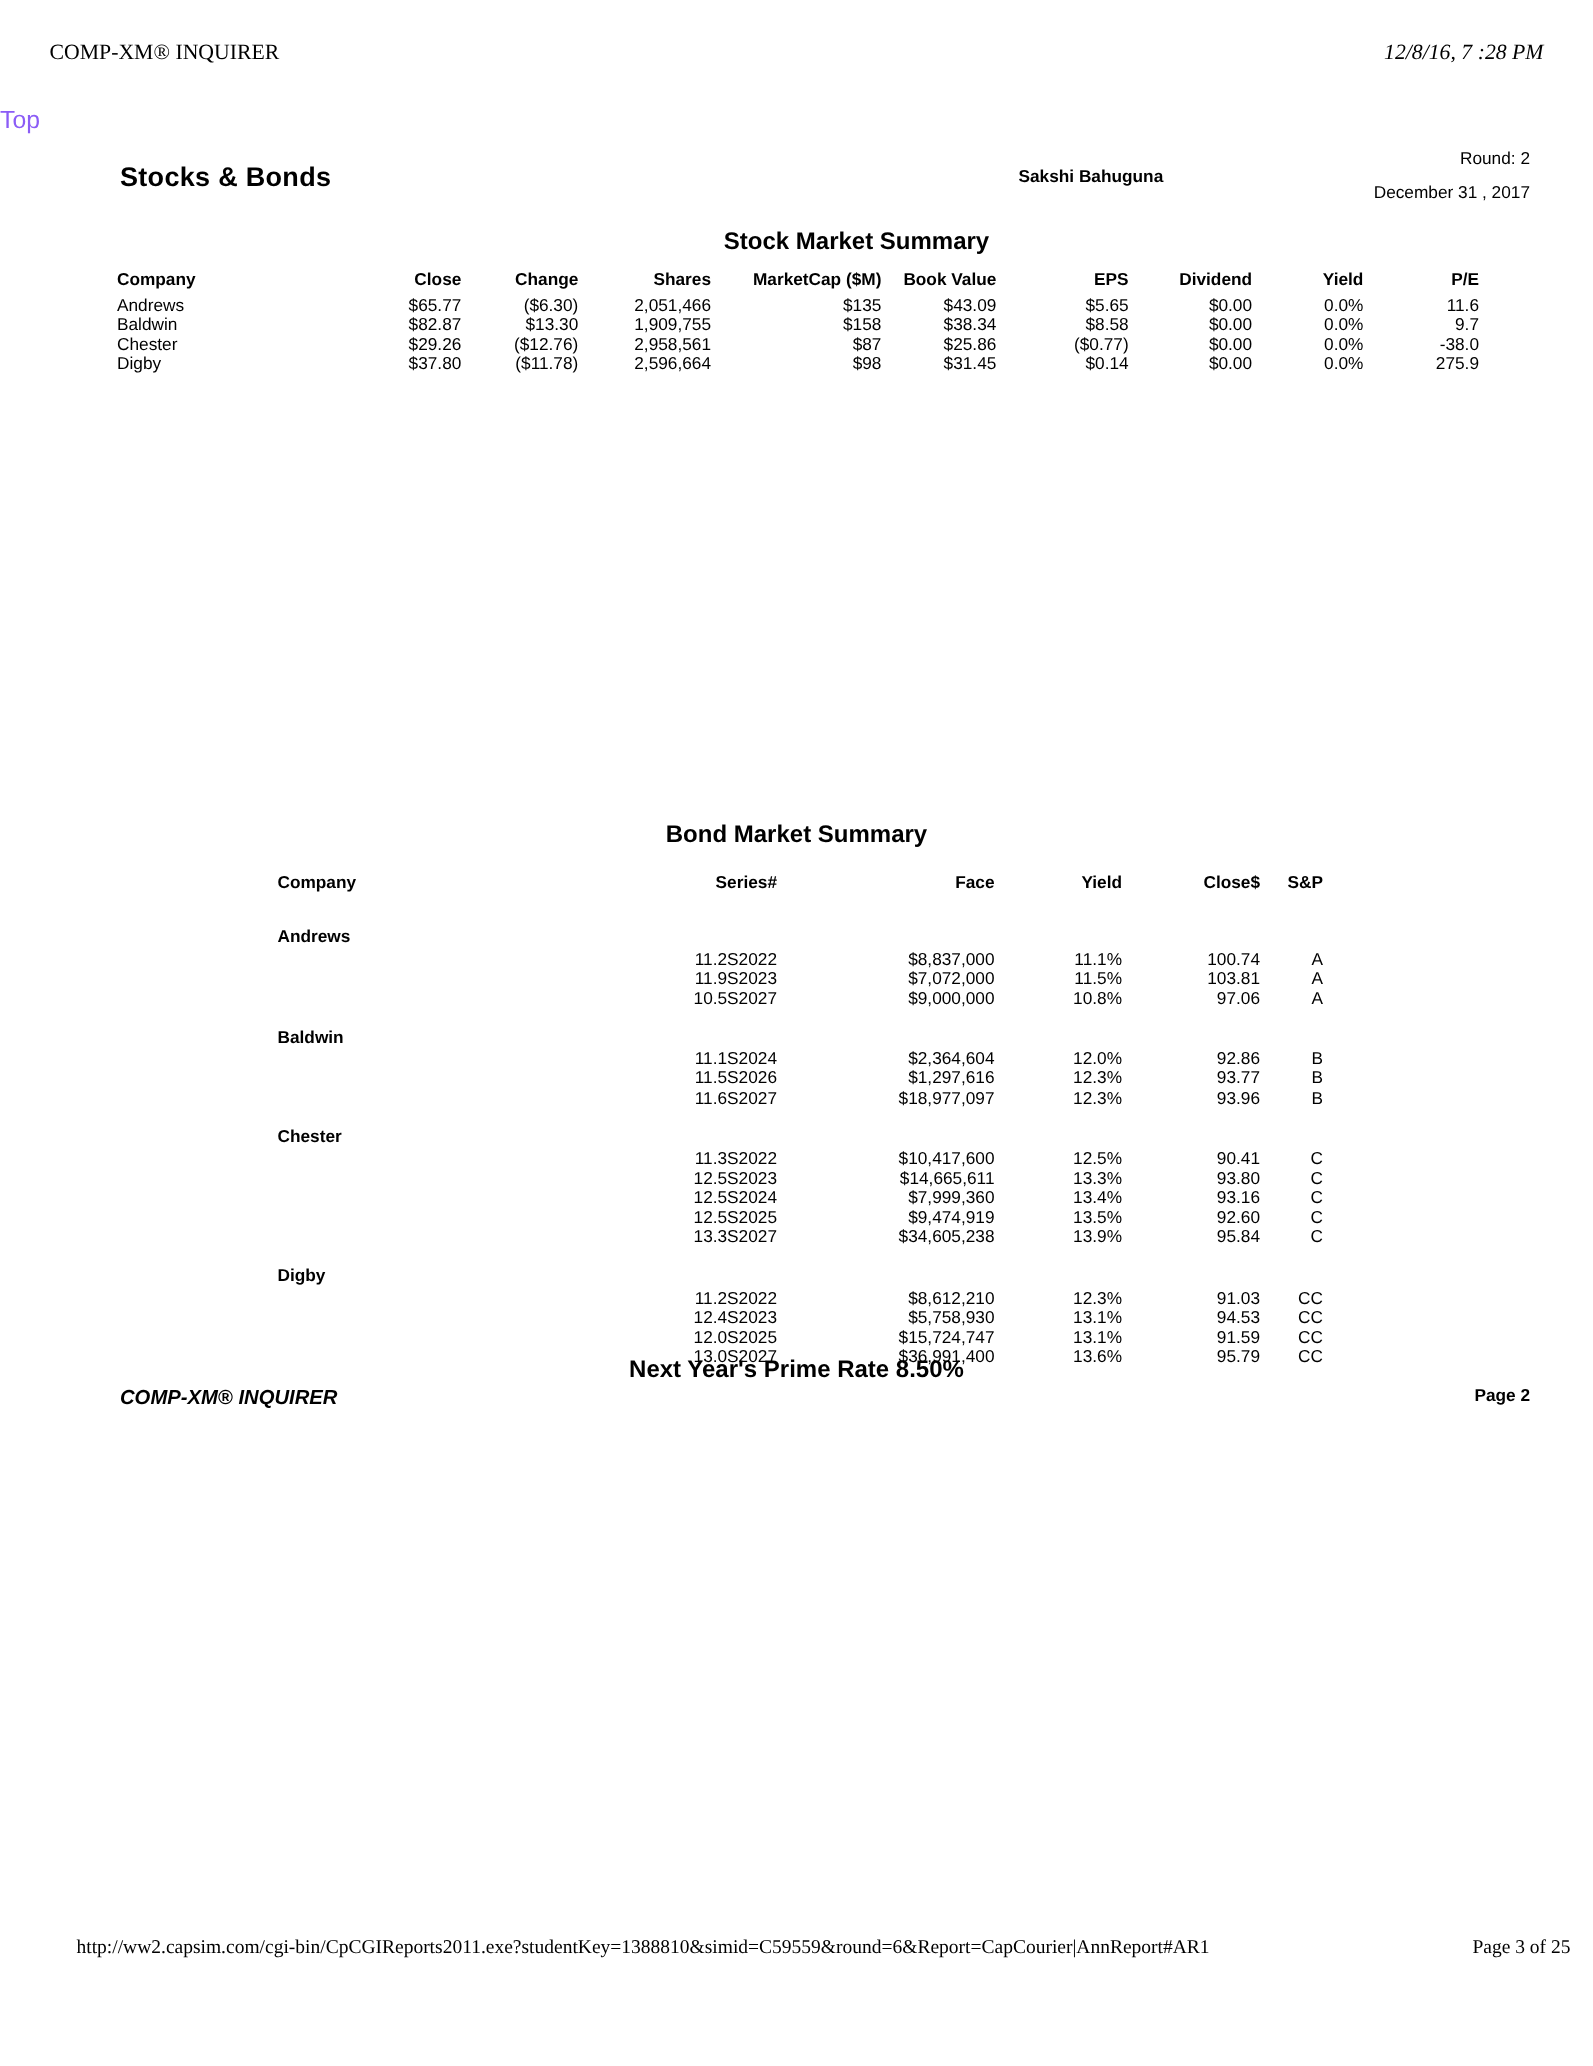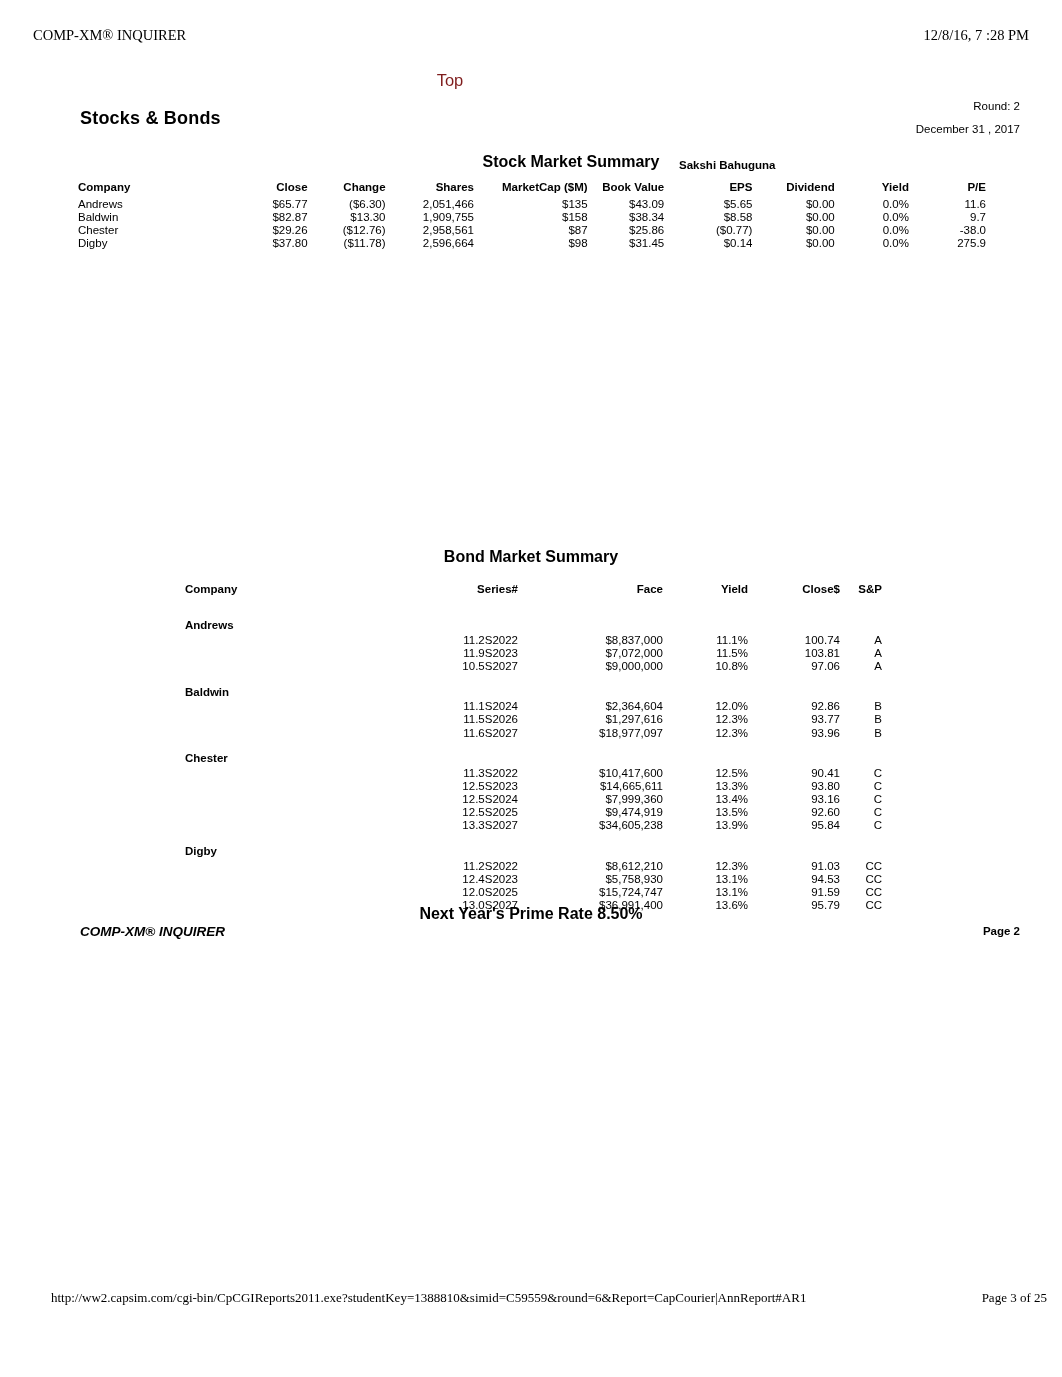--- a/index.html
+++ b/index.html
@@ -31,31 +31,32 @@
     position: absolute;
     left: 33px;
     top: 0;
     white-space: nowrap;
   }
   .print-header .ph-right {
     position: absolute;
     right: 33px;
     top: 0;
     white-space: nowrap;
+    font-style: italic;
   }
 
   
   .top-link {
     position: absolute;
     top: 71px;
     left: 0;
     width: 900px;
-    text-align: center;
+    text-align: left;
     font-size: 16.5px;
-    color: #7f1d1d;
+    color: #8b5cf6;
     font-family: "Liberation Sans", sans-serif;
     cursor: pointer;
     text-decoration: none;
   }
 
   
   .title-band {
     position: absolute;
     top: 100px;
     left: 0;
@@ -69,21 +70,20 @@
     font-size: 18px;
     font-weight: bold;
     letter-spacing: 0.2px;
   }
   .student-name {
     position: absolute;
     left: 679px;
     top: 112px;
     font-size: 11.5px;
     font-weight: bold;
-    margin-top: 47px;
   }
   .round-label {
     position: absolute;
     right: 42px;
     top: 100px;
     font-size: 11.5px;
     text-align: right;
   }
   .round-date {
     position: absolute;

